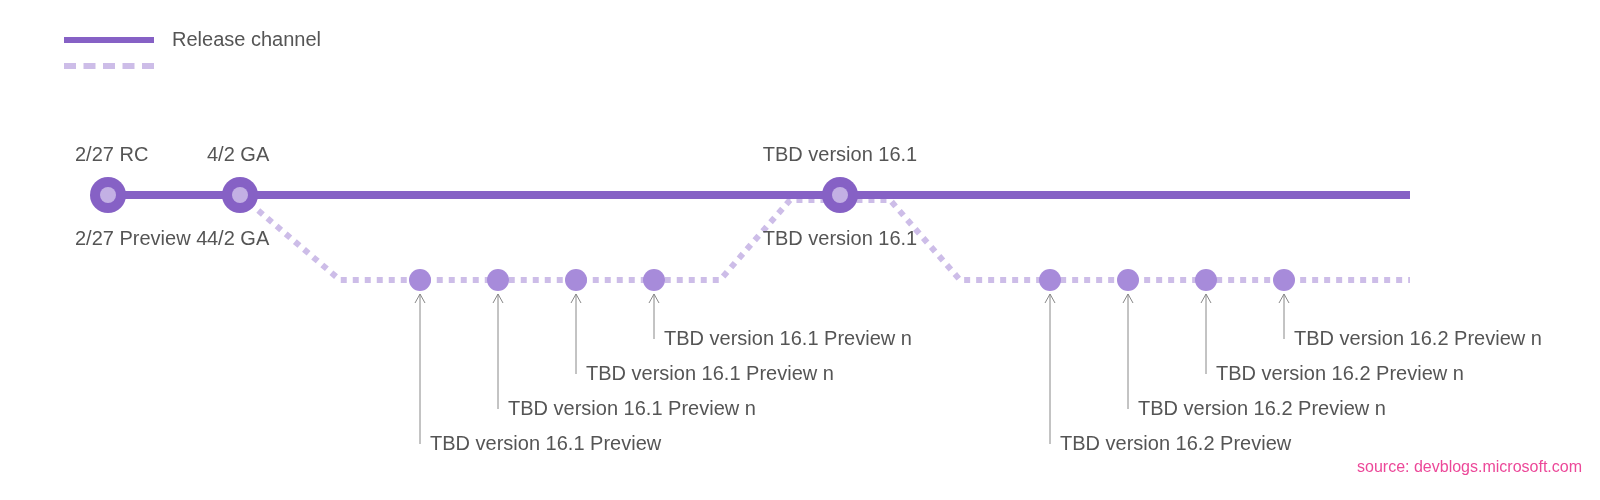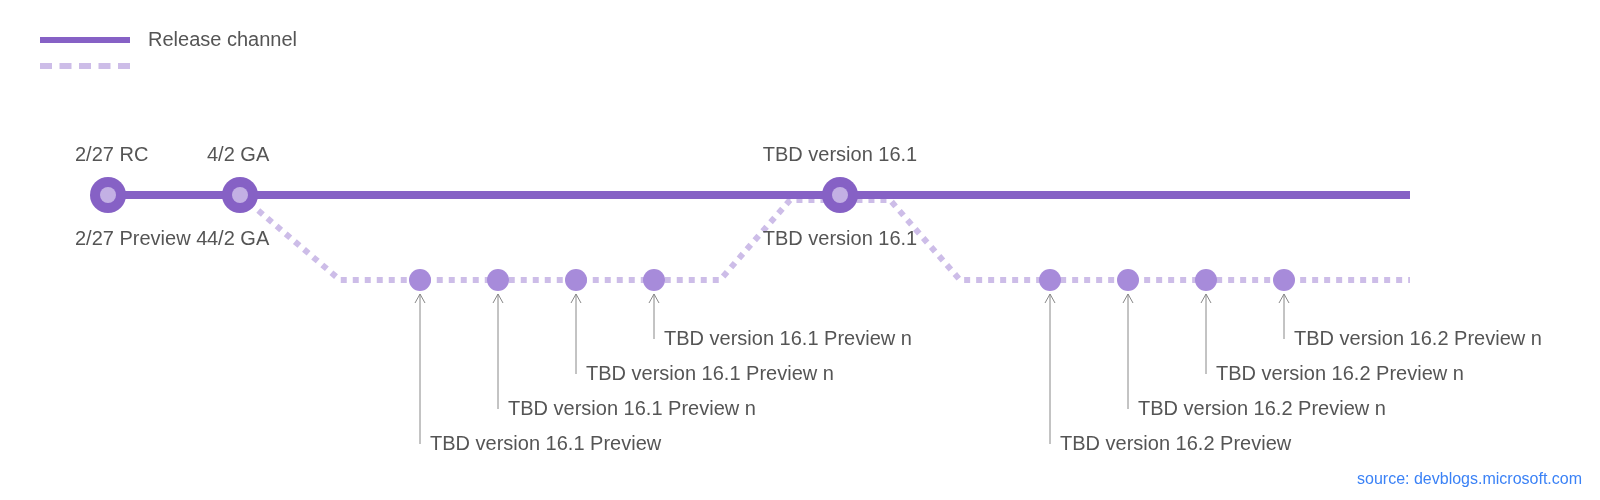--- a/index.html
+++ b/index.html
@@ -11,21 +11,21 @@
     font-weight: 300;
   }
   .outer {
     width: 1600px;
     height: 500px;
     position: relative;
   }
   .legend {
     position: absolute;
     top: 28px;
-    left: 40px;
+    left: 64px;
   }
   .legend-row {
     display: flex;
     align-items: center;
     gap: 18px;
     margin-bottom: 12px;
   }
   .legend-swatch {
     width: 90px;
     height: 0;
@@ -46,23 +46,23 @@
     left: 0;
   }
   text {
     font-family: "Segoe UI", -apple-system, BlinkMacSystemFont, sans-serif;
     font-weight: 300;
     fill: #555;
   }
   .source {
     position: absolute;
     right: 18px;
-    bottom: 12px;
+    bottom: 24px;
     font-size: 16px;
-    color: #3b82f6;
+    color: #ec4899;
   }
 </style>
 </head>
 <body>
 
 <div class="outer">
 
   <div class="legend">
     <div class="legend-row">
       <div class="legend-swatch legend-release"></div>

